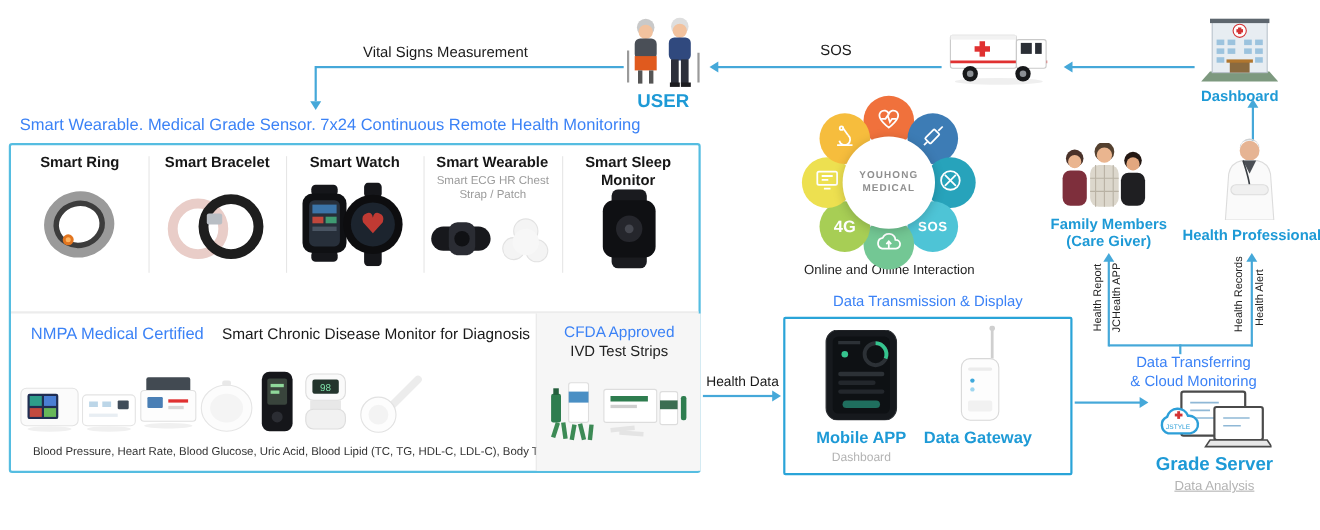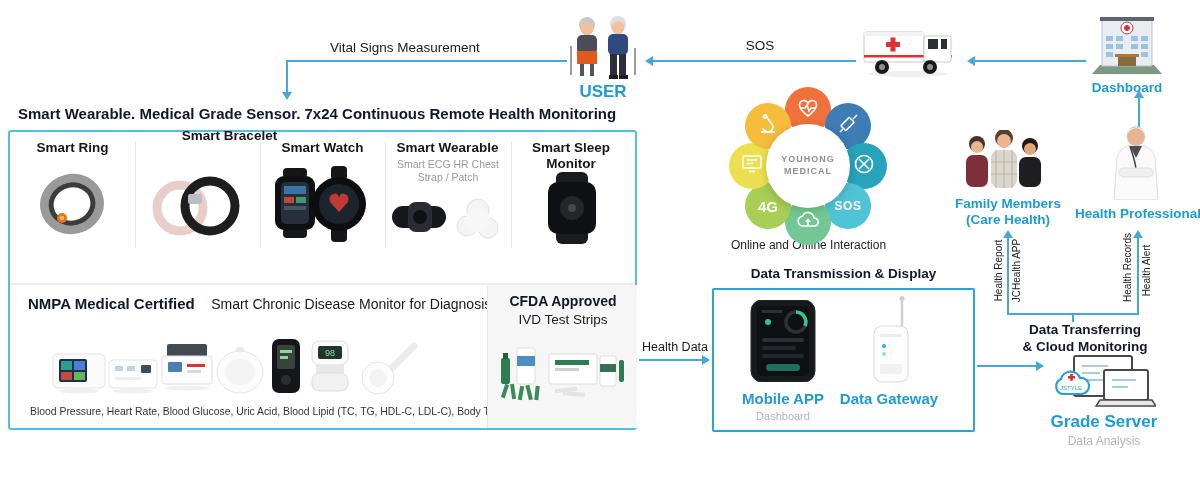--- a/index.html
+++ b/index.html
@@ -10,34 +10,34 @@
   .abs{position:absolute;}
   .center{text-align:center;}
   .hline{position:absolute;height:2px;background:#45A8D9;}
   .vline{position:absolute;width:2px;background:#45A8D9;}
   .ah{position:absolute;width:0;height:0;}
   .ah-left{border-top:5px solid transparent;border-bottom:5px solid transparent;border-right:8px solid #45A8D9;}
   .ah-right{border-top:5px solid transparent;border-bottom:5px solid transparent;border-left:8px solid #45A8D9;}
   .ah-up{border-left:5px solid transparent;border-right:5px solid transparent;border-bottom:8px solid #45A8D9;}
   .ah-down{border-left:5px solid transparent;border-right:5px solid transparent;border-top:8px solid #45A8D9;}
   .blue{color:#1E9AD6;font-weight:700;}
-  .black-bold{color:#0f172a;font-weight:700;}
+  .black-bold{color:#3b82f6;font-weight:400;}
   .graysub{color:#b3b3b3;}
   .flowlabel{font-size:13.5px;color:#1a1a1a;}
   .bigbox{position:absolute;left:8px;top:130px;width:629px;height:300px;border:2px solid #55BDE1;border-radius:3px;background:#fff;box-sizing:border-box;}
   .transbox{position:absolute;left:712px;top:288px;width:263px;height:144px;border:2px solid #2AA4D8;border-radius:2px;background:#fff;box-sizing:border-box;}
   .prodlabel{font-size:13.5px;font-weight:700;color:#161616;line-height:1.15;}
   .colsep{position:absolute;width:1px;background:#e6e6e6;}
   .hub-seg{position:absolute;width:46px;height:46px;border-radius:50%;display:flex;align-items:center;justify-content:center;color:#fff;z-index:1;}
   .hub-center{position:absolute;left:766px;top:124px;width:84px;height:84px;border-radius:50%;background:#fff;z-index:2;
     box-shadow:0 2px 10px rgba(0,0,0,.18);display:flex;flex-direction:column;align-items:center;justify-content:center;}
   .hub-center div{font-size:9px;font-weight:700;color:#8f8f8f;letter-spacing:1px;line-height:1.3;}
   .hubtext{font-weight:700;}
   .vtext{position:absolute;width:84px;font-size:10px;color:#222;text-align:center;transform:rotate(-90deg);white-space:nowrap;}
-  .devrow{position:absolute;left:6px;top:326px;width:458px;height:74px;display:flex;align-items:flex-end;justify-content:center;}
+  .devrow{position:absolute;left:18px;top:326px;width:458px;height:74px;display:flex;align-items:flex-end;justify-content:flex-start;}
   .smalllist{font-size:10.4px;color:#333;}
 </style>
 </head>
 <body>
 
 <div id="stage">
 
   <div class="abs flowlabel" style="left:330px;top:40px;width:220px;">Vital Signs Measurement</div>
   <div class="hline" style="left:287px;top:60px;width:280px;"></div>
   <div class="vline" style="left:286px;top:60px;height:32px;"></div>
@@ -115,21 +115,21 @@
   </div>
   <div class="abs blue center" style="left:1086px;top:80px;width:82px;font-size:13.5px;">Dashboard</div>
 
   <div class="vline" style="left:1138px;top:96px;height:32px;"></div>
   <div class="ah ah-up" style="left:1134px;top:90px;"></div>
 
   <div class="abs black-bold" style="left:18px;top:105px;font-size:15px;">Smart Wearable. Medical Grade Sensor. 7x24 Continuous Remote Health Monitoring</div>
   <div class="bigbox"></div>
 
   <div class="abs prodlabel center" style="left:10px;top:140px;width:125px;">Smart Ring</div>
-  <div class="abs prodlabel center" style="left:135px;top:128px;width:125px;padding-left:32px;">Smart Bracelet</div>
+  <div class="abs prodlabel center" style="left:135px;top:140px;width:125px;">Smart Bracelet</div>
   <div class="abs prodlabel center" style="left:260px;top:140px;width:125px;">Smart Watch</div>
   <div class="abs prodlabel center" style="left:385px;top:140px;width:125px;">Smart Wearable</div>
   <div class="abs center" style="left:392px;top:158px;width:112px;font-size:10.5px;color:#9b9b9b;line-height:1.25;">Smart ECG HR Chest Strap / Patch</div>
   <div class="abs prodlabel center" style="left:516px;top:140px;width:110px;">Smart Sleep Monitor</div>
 
   <div class="colsep" style="left:135px;top:142px;height:106px;"></div>
   <div class="colsep" style="left:260px;top:142px;height:106px;"></div>
   <div class="colsep" style="left:385px;top:142px;height:106px;"></div>
   <div class="colsep" style="left:511px;top:142px;height:106px;"></div>
 
@@ -387,21 +387,21 @@
           <line x1="60" y1="33" x2="76" y2="33"></line>
         </g>
       <polygon points="48,46 100,46 104,52 44,52" fill="#e8e8e8" stroke="#4a4a4a" stroke-width="1.5"></polygon>
       <path d="M10 40 A8 8 0 0 1 9 25 A10 10 0 0 1 28 24 A7 7 0 0 1 30 40 Z" fill="#ffffff" stroke="#2D9FD8" stroke-width="2.2"></path>
       <rect x="16" y="22" width="7" height="2.6" fill="#d33334"></rect>
         <rect x="18.2" y="19.8" width="2.6" height="7" fill="#d33334"></rect>
       <text x="19" y="36" font-size="6" fill="#2D9FD8" text-anchor="middle" font-family="Liberation Sans,sans-serif">JSTYLE</text>
     </svg>
   </div>
   <div class="abs blue center" style="left:1038px;top:412px;width:132px;font-size:17px;">Grade Server</div>
-  <div class="abs graysub center" style="left:1038px;top:434px;width:132px;font-size:12px;">Data Analysis</div>
+  <div class="abs graysub center" style="left:1038px;top:434px;width:132px;font-size:12px;text-decoration:underline;">Data Analysis</div>
 
   <div class="hline" style="left:1008px;top:313px;width:131px;"></div>
   <div class="vline" style="left:1072px;top:313px;height:9px;"></div>
   <div class="vline" style="left:1007px;top:237px;height:78px;"></div>
   <div class="ah ah-up" style="left:1003px;top:230px;"></div>
   <div class="vline" style="left:1137px;top:237px;height:78px;"></div>
   <div class="ah ah-up" style="left:1133px;top:230px;"></div>
 
   <div class="abs black-bold center" style="left:1005px;top:322px;width:160px;font-size:13.5px;">Data Transferring</div>
   <div class="abs black-bold center" style="left:1005px;top:339px;width:160px;font-size:13.5px;">&amp; Cloud Monitoring</div>
@@ -425,21 +425,21 @@
           <line x1="50" y1="20" x2="50" y2="58"></line>
           <line x1="29" y1="32" x2="55" y2="32"></line>
           <line x1="29" y1="44" x2="55" y2="44"></line>
         </g>
       <circle cx="68" cy="16" r="8" fill="#241813"></circle>
       <circle cx="68" cy="19" r="6" fill="#e2a77f"></circle>
       <rect x="57" y="27" width="22" height="30" rx="7" fill="#1f1f22"></rect>
     </svg>
   </div>
   <div class="abs blue center" style="left:938px;top:196px;width:140px;font-size:13.5px;">Family Members</div>
-  <div class="abs blue center" style="left:938px;top:212px;width:140px;font-size:13.5px;">(Care Health)</div>
+  <div class="abs blue center" style="left:938px;top:212px;width:140px;font-size:13.5px;">(Care Giver)</div>
 
   <div class="abs" style="left:1104px;top:124px;">
     <svg width="64" height="76" viewBox="0 0 64 76">
       <circle cx="32" cy="13" r="9" fill="#e6b493"></circle>
       <path d="M23 11 a9 9 0 0 1 18 0 l-2 -5 a9 7 0 0 0 -14 0 Z" fill="#cfd2d4"></path>
       <path d="M10 76 L13 34 Q15 24 25 22 L39 22 Q49 24 51 34 L54 76 Z" fill="#fafafa" stroke="#dcdcdc"></path>
       <polygon points="26,22 38,22 32,34" fill="#4b4f55"></polygon>
       <path d="M26 22 Q32 40 32 46" fill="none" stroke="#3a3f44" stroke-width="1.5"></path>
       <circle cx="32" cy="48" r="2.5" fill="#3a3f44"></circle>
       <rect x="15" y="44" width="34" height="9" rx="4.5" fill="#f0f0f0" stroke="#dddddd"></rect>

